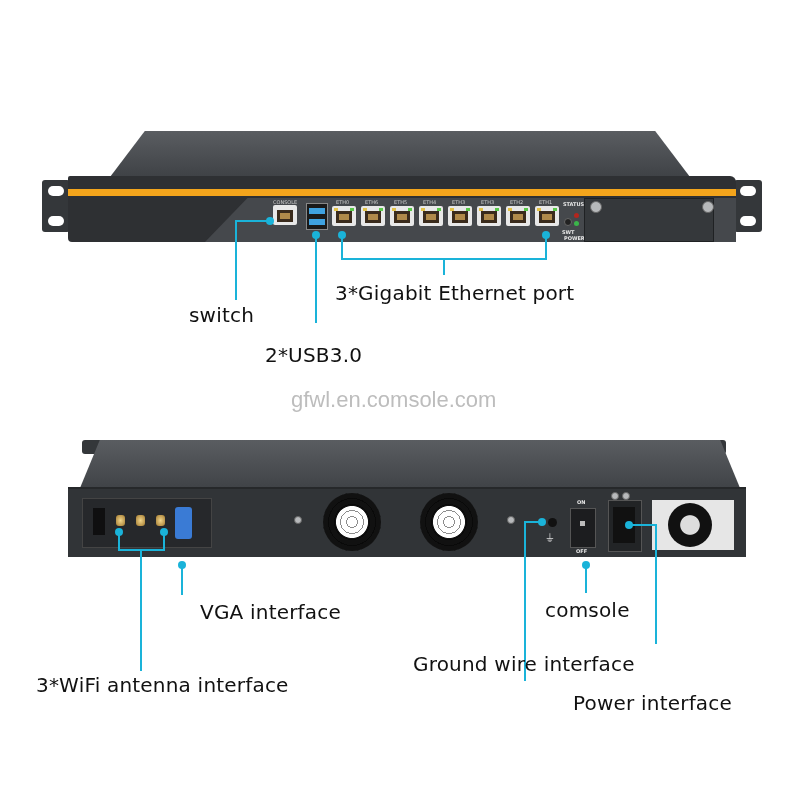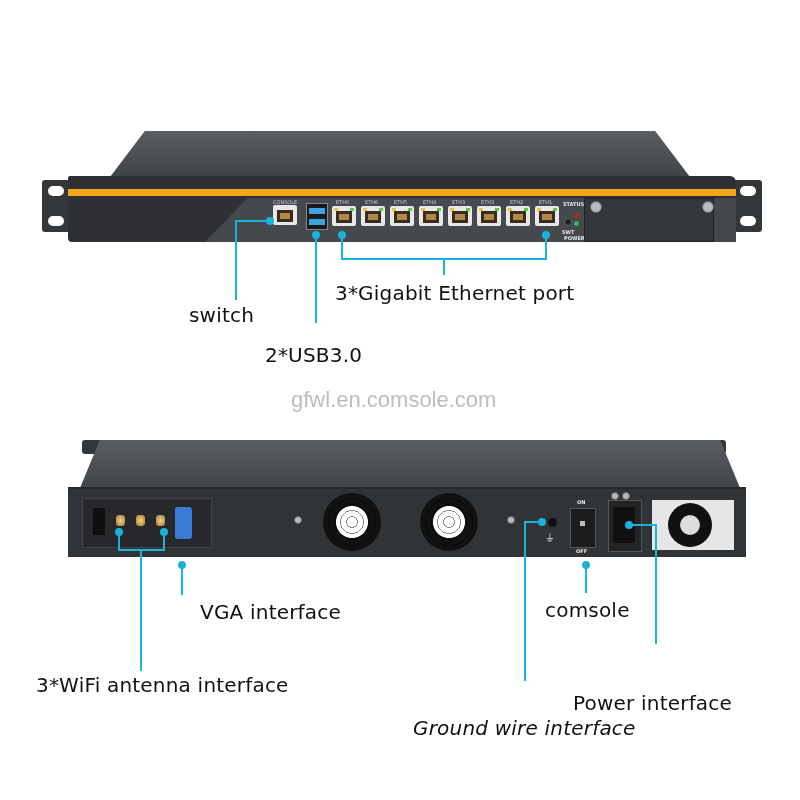--- a/index.html
+++ b/index.html
@@ -200,21 +200,21 @@
 <div class="line" style="left:140px;top:549px;width:2px;height:122px;"></div>
 <span class="label" style="left:36px;top:673px;">3*WiFi antenna interface</span>
 
 <div class="dot" style="left:178px;top:561px;"></div>
 <div class="line" style="left:181px;top:565px;width:2px;height:30px;"></div>
 <span class="label" style="left:152px;top:600px;margin-left:48px;">VGA interface</span>
 
 <div class="dot" style="left:538px;top:518px;"></div>
 <div class="line" style="left:524px;top:521px;width:16px;height:2px;"></div>
 <div class="line" style="left:524px;top:521px;width:2px;height:160px;"></div>
-<span class="label" style="left:413px;top:716px;font-style:italic;">Ground wire interface</span>
+<span class="label" style="left:413px;top:652px;">Ground wire interface</span>
 
 <div class="dot" style="left:582px;top:561px;"></div>
 <div class="line" style="left:585px;top:565px;width:2px;height:28px;"></div>
 <span class="label" style="left:545px;top:598px;">comsole</span>
 
 <div class="dot" style="left:625px;top:521px;"></div>
 <div class="line" style="left:629px;top:524px;width:28px;height:2px;"></div>
 <div class="line" style="left:655px;top:524px;width:2px;height:120px;"></div>
 <span class="label" style="left:573px;top:646px;margin-top:45px;">Power interface</span>
 

